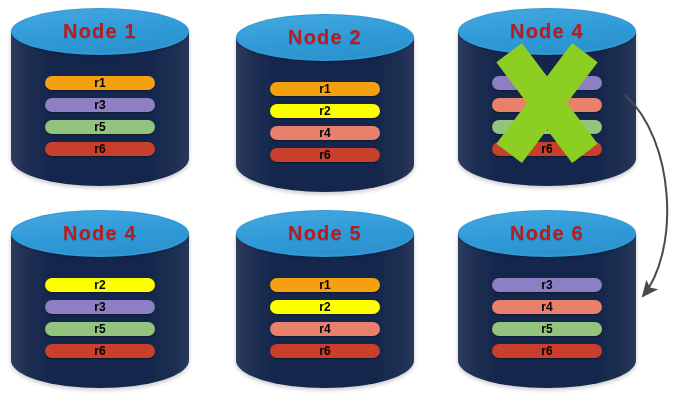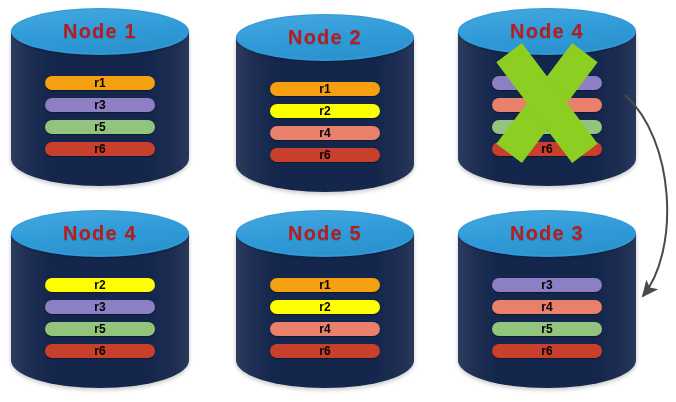--- a/index.html
+++ b/index.html
@@ -203,21 +203,21 @@
         <div class="rows">
           <div class="row-bar" style="background: rgb(245, 160, 17);">r1</div>
           <div class="row-bar" style="background: rgb(253, 255, 0);">r2</div>
           <div class="row-bar" style="background: rgb(232, 128, 107);">r4</div>
           <div class="row-bar" style="background: rgb(200, 64, 44);">r6</div>
         </div>
       </div>
       <div class="node" style="left: 458px; top: 210px;">
         <div class="cyl-body"></div>
         <div class="cyl-top"></div>
-        <div class="node-title">Node 3</div>
+        <div class="node-title">Node 6</div>
         <div class="rows">
           <div class="row-bar" style="background: rgb(140, 127, 196);">r3</div>
           <div class="row-bar" style="background: rgb(232, 128, 107);">r4</div>
           <div class="row-bar" style="background: rgb(146, 196, 125);">r5</div>
           <div class="row-bar" style="background: rgb(200, 64, 44);">r6</div>
         </div>
       </div>
     </div>
 
   <svg class="arrow-layer" width="676" height="402" viewBox="0 0 676 402">

